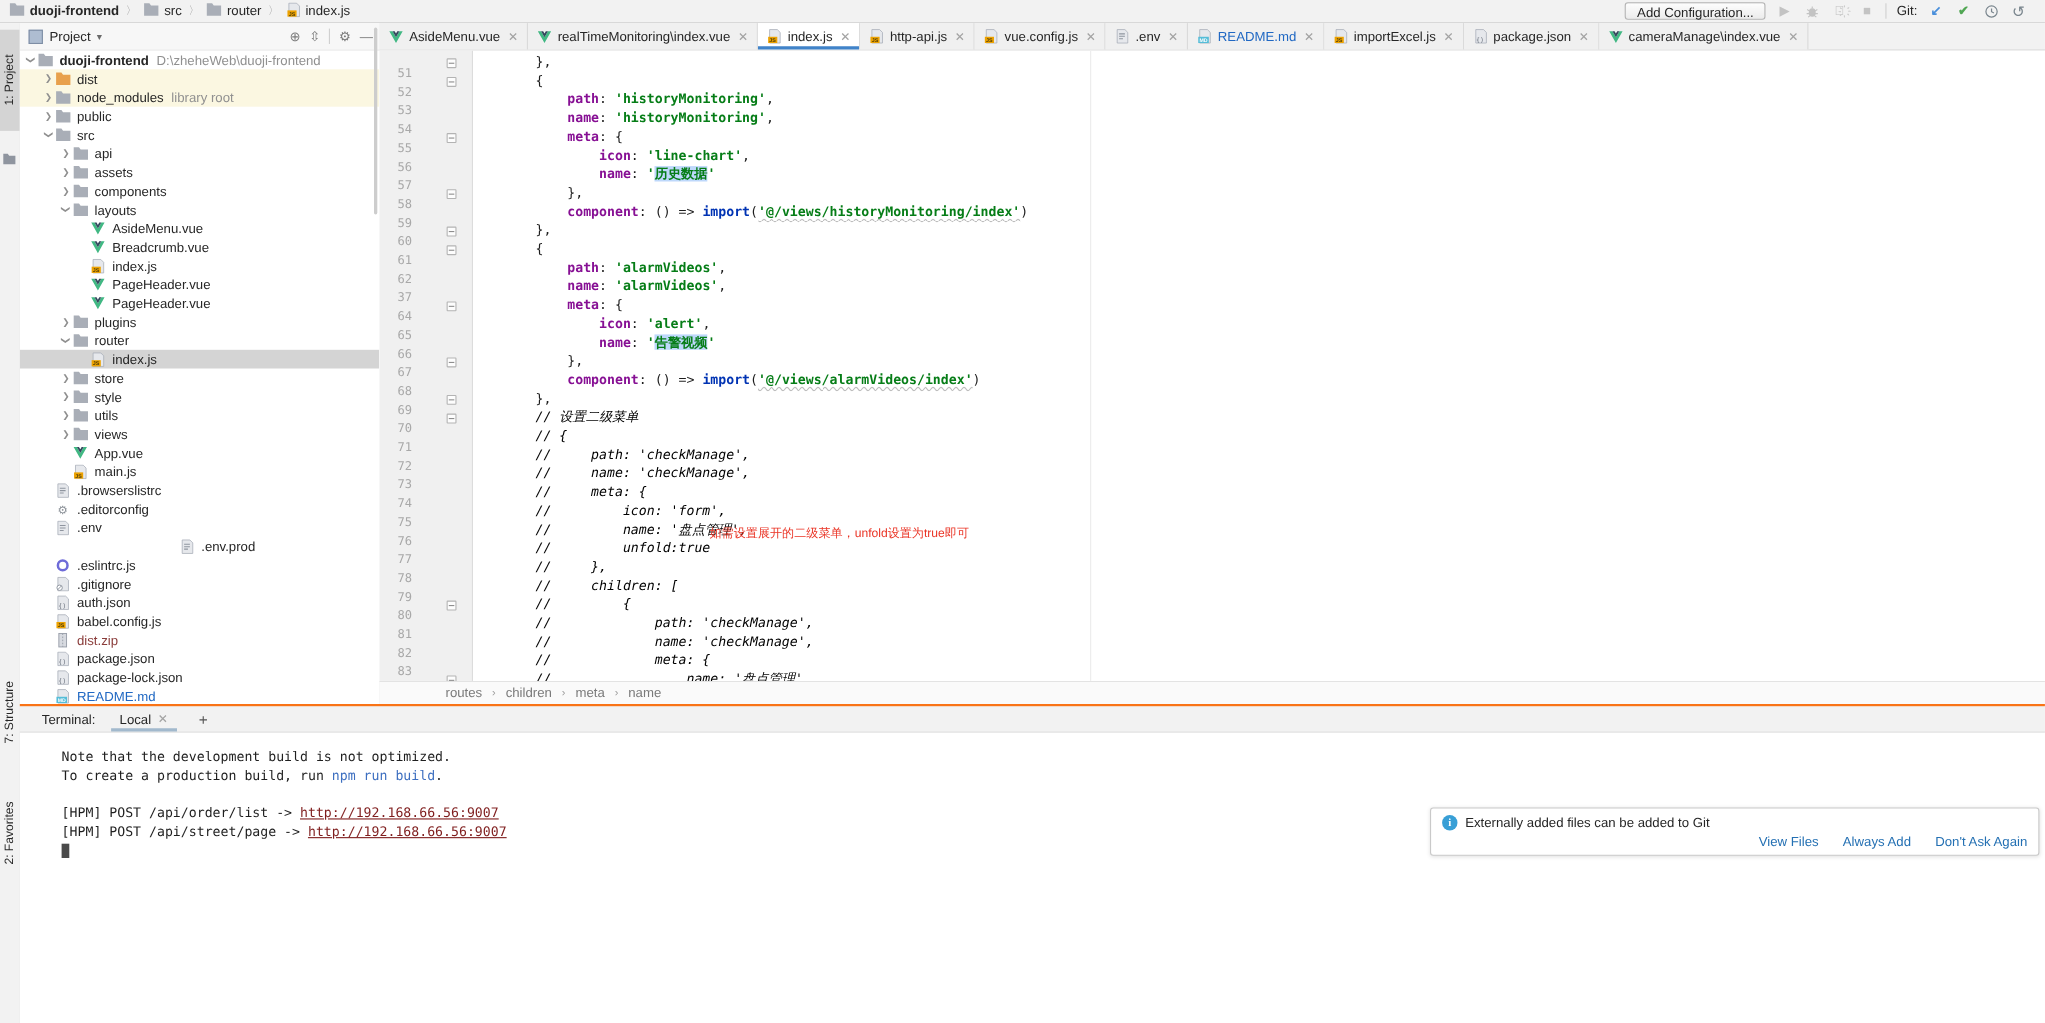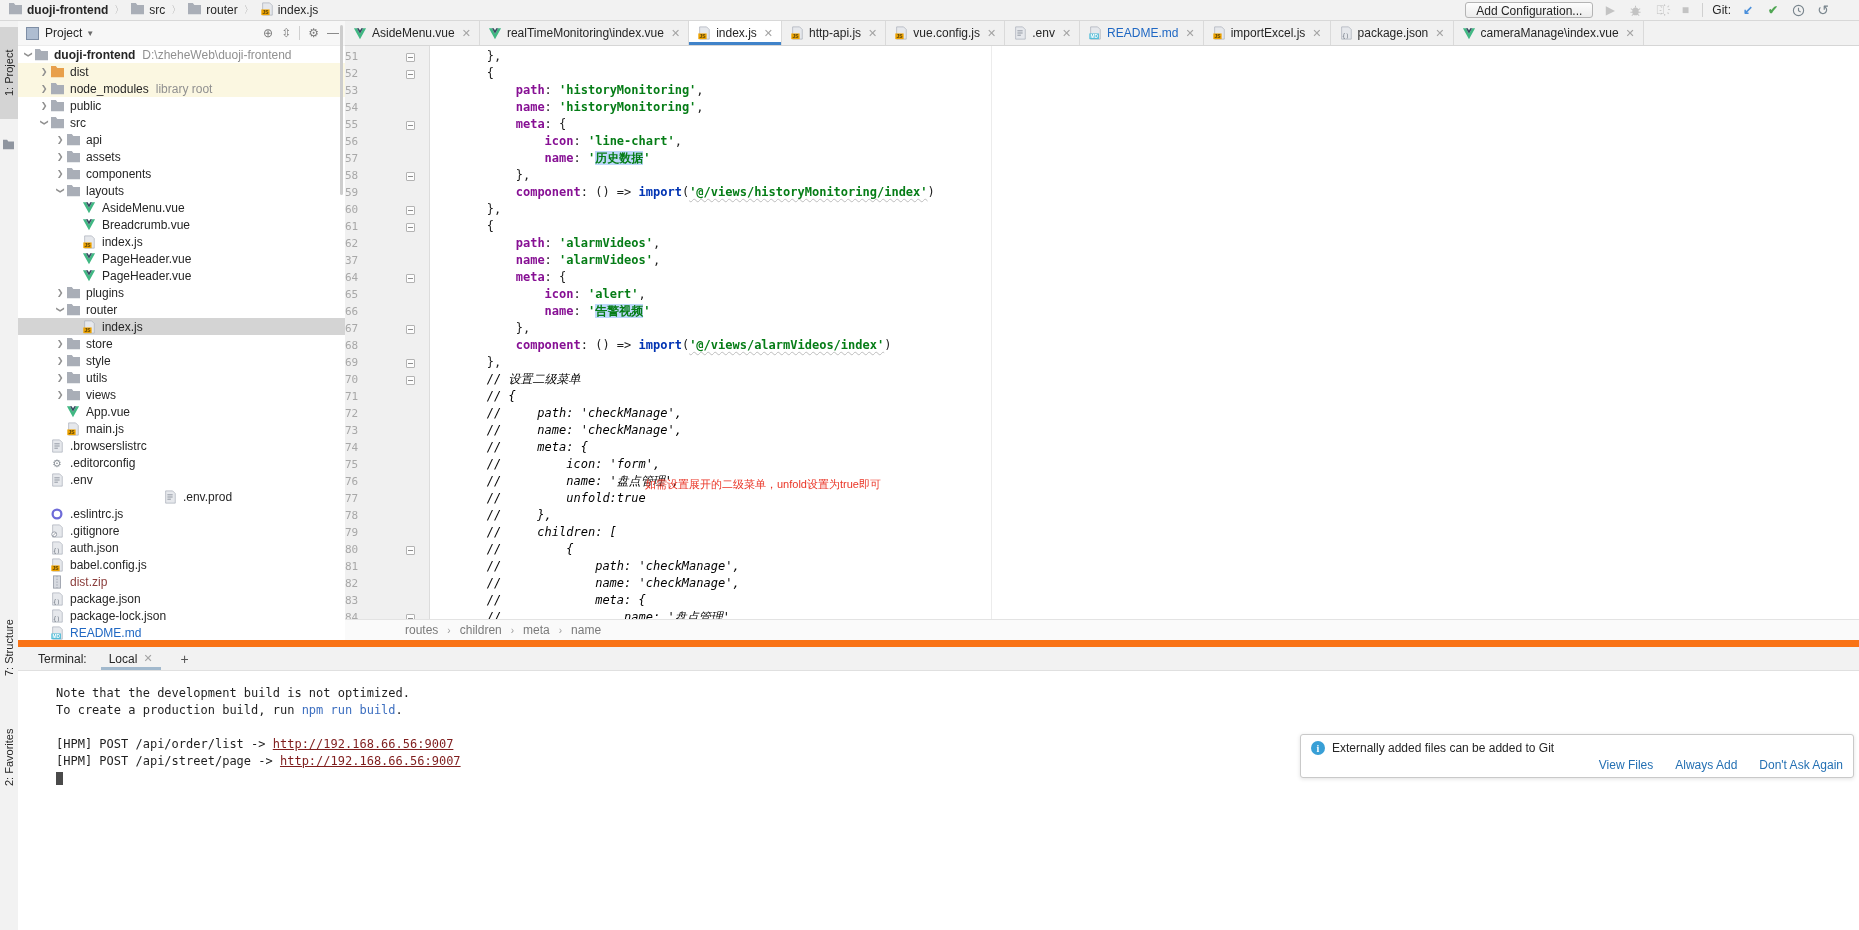--- a/index.html
+++ b/index.html
@@ -6,21 +6,21 @@
   .ide{position:relative;width:1859px;height:930px;background:#fff;overflow:hidden;
        font-family:"Liberation Sans",sans-serif;font-size:12px;color:#262626;}
   
   .topbar{position:absolute;left:0;top:0;right:0;height:20px;background:#f2f2f2;
           border-bottom:1px solid #d8d8d8;display:flex;align-items:center;justify-content:space-between;}
   .crumbs{display:flex;align-items:center;padding-left:8px;gap:4px;}
   .crumb{display:flex;align-items:center;gap:4px;}
   .crumb .lbl{color:#262626;}
   .crumb .lbl.bold{font-weight:bold;}
   .csep{color:#a8a8a8;font-size:10px;padding:0 2px;}
-  .toprt{display:flex;align-items:center;gap:9px;padding-right:28px;}
+  .toprt{display:flex;align-items:center;gap:9px;padding-right:16px;}
   .addcfg{font-size:12px;color:#262626;background:linear-gradient(#fdfdfd,#ececec);
           border:1px solid #b4b4b4;border-radius:3px;padding:1px 10px;height:16px;line-height:14px;}
   .tico{width:16px;height:16px;display:inline-flex;align-items:center;justify-content:center;font-size:12px;}
   .dis{color:#c3c3c3;}
   .vsep{width:1px;height:14px;background:#d0d0d0;}
   .gitlbl{color:#262626;}
   
   .stripe{position:absolute;left:0;top:21px;bottom:0;width:18px;background:#f2f2f2;border-right:1px solid #d8d8d8;}
   .vlab{writing-mode:vertical-rl;transform:rotate(180deg);font-size:11px;color:#262626;
         display:flex;align-items:center;justify-content:center;}
@@ -53,40 +53,40 @@
   .etab{display:flex;align-items:center;gap:5px;padding:0 8px;border-right:1px solid #dadada;background:#f0f0f0;}
   .etab .ticon{display:inline-flex;}
   .etab.active{background:#fff;box-shadow:inset 0 -3px 0 #4083c9;}
   .etab .x{color:#a3a3a3;font-size:11px;margin-left:2px;}
   .codewrap{flex:1;position:relative;overflow:hidden;background:#fff;
             font-family:"DejaVu Sans Mono",monospace;font-size:12px;}
   .gutterbg{position:absolute;left:0;top:0;bottom:0;width:84px;background:#f0f0f0;border-right:1px solid #dcdcdc;}
   .marginguide{position:absolute;left:646px;top:0;bottom:0;width:1px;background:#ececec;}
   .lines{position:absolute;left:0;top:2px;right:0;}
   .cl{display:flex;height:17px;line-height:17px;white-space:pre;}
-  .cl .ln{width:46px;flex:none;text-align:left;color:#a8a8a8;font-size:11px;}
+  .cl .ln{width:46px;flex:none;text-align:center;color:#a8a8a8;font-size:11px;margin-top:10px;}
   .cl .fz{width:38px;flex:none;position:relative;}
   .fmark{position:absolute;left:15px;top:5px;width:7px;height:7px;border:1px solid #b3b3b3;background:#fdfdfd;border-radius:1px;}
   .fmark:after{content:"";position:absolute;left:1px;right:1px;top:3px;height:1px;background:#8e8e8e;}
   .cl .ctext{padding-right:20px;}
   .p{color:#1d1d1d;}
   .key{color:#871094;font-weight:600;}
   .str{color:#067d17;font-weight:600;}
   .kw{color:#0033b3;font-weight:bold;}
   .cm{color:#000000;font-style:italic;}
   .hl{color:#067d17;font-weight:600;background:#bed8fb;}
   .su{color:#067d17;font-weight:600;text-decoration:underline wavy 1px #bdbdbd;text-underline-offset:2px;}
   .annotation{position:absolute;left:300px;top:431px;font-size:11px;color:#ea3425;white-space:nowrap;
               font-family:"Liberation Sans",sans-serif;}
   .ecrumbs{height:20px;border-top:1px solid #e3e3e3;background:#fafafa;display:flex;align-items:center;
            padding-left:60px;gap:9px;color:#7a7a7a;}
   .ecrumbs .es{color:#9d9d9d;font-size:10px;}
   
   .terminal{position:absolute;left:18px;top:640px;right:0;bottom:0;background:#fff;}
-  .termbar{height:23px;background:#f2f2f2;border-top:7px solid #f97316;border-bottom:1px solid #e0e0e0;
+  .termbar{height:23px;background:#f2f2f2;border-top:2px solid #f97316;border-bottom:1px solid #e0e0e0;
            display:flex;align-items:center;padding-left:20px;gap:14px;}
   .termtab{display:flex;align-items:center;gap:6px;height:100%;padding:0 8px;box-shadow:inset 0 -3px 0 #a2b9cd;}
   .termtab .x{color:#a3a3a3;font-size:11px;}
   .termplus{color:#555;font-size:14px;padding:0 6px;}
   .termbody{padding:14px 15px 0 38px;font-family:"DejaVu Sans Mono",monospace;font-size:12px;line-height:17px;color:#1f1f1f;}
   .tline{height:17px;white-space:pre;}
   .cmd{color:#3d6fc0;}
   .link{color:#7f1d1d;text-decoration:underline;}
   .cursor-block{display:inline-block;width:7px;height:13px;background:#4a4a4a;vertical-align:middle;}
   

